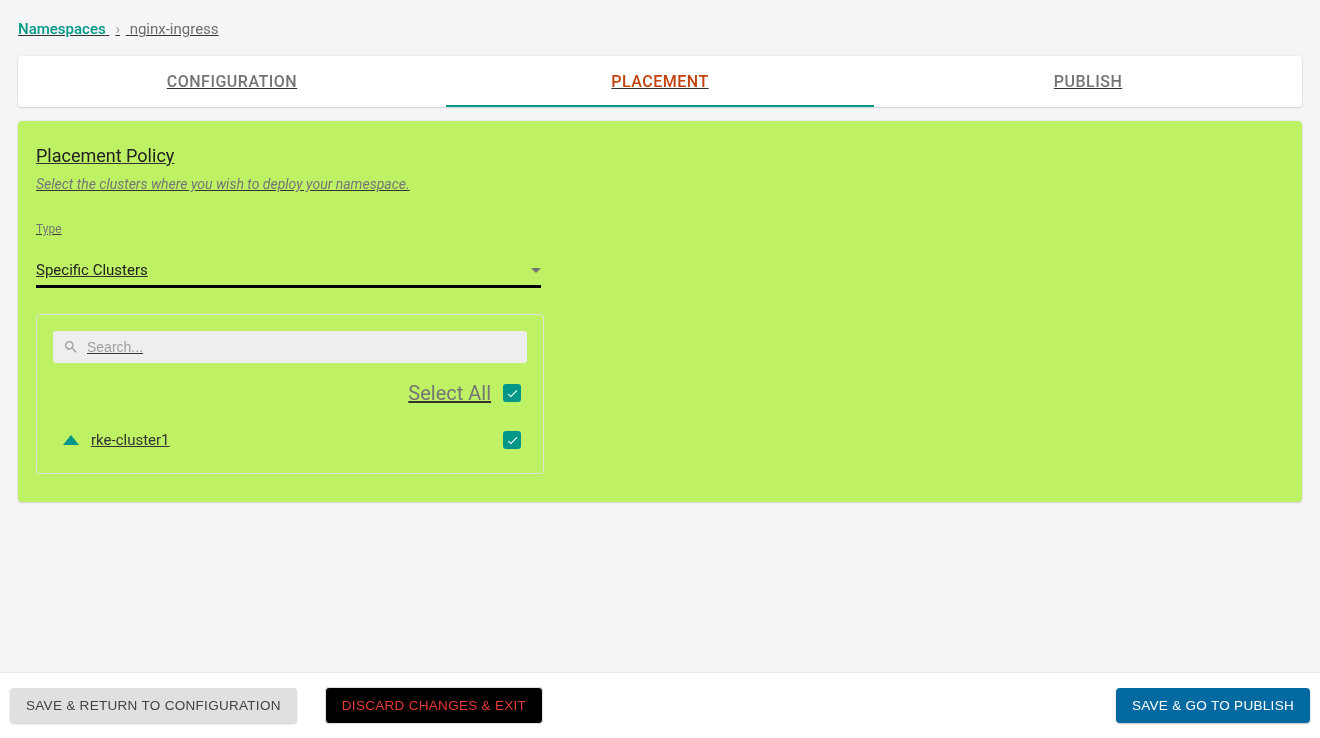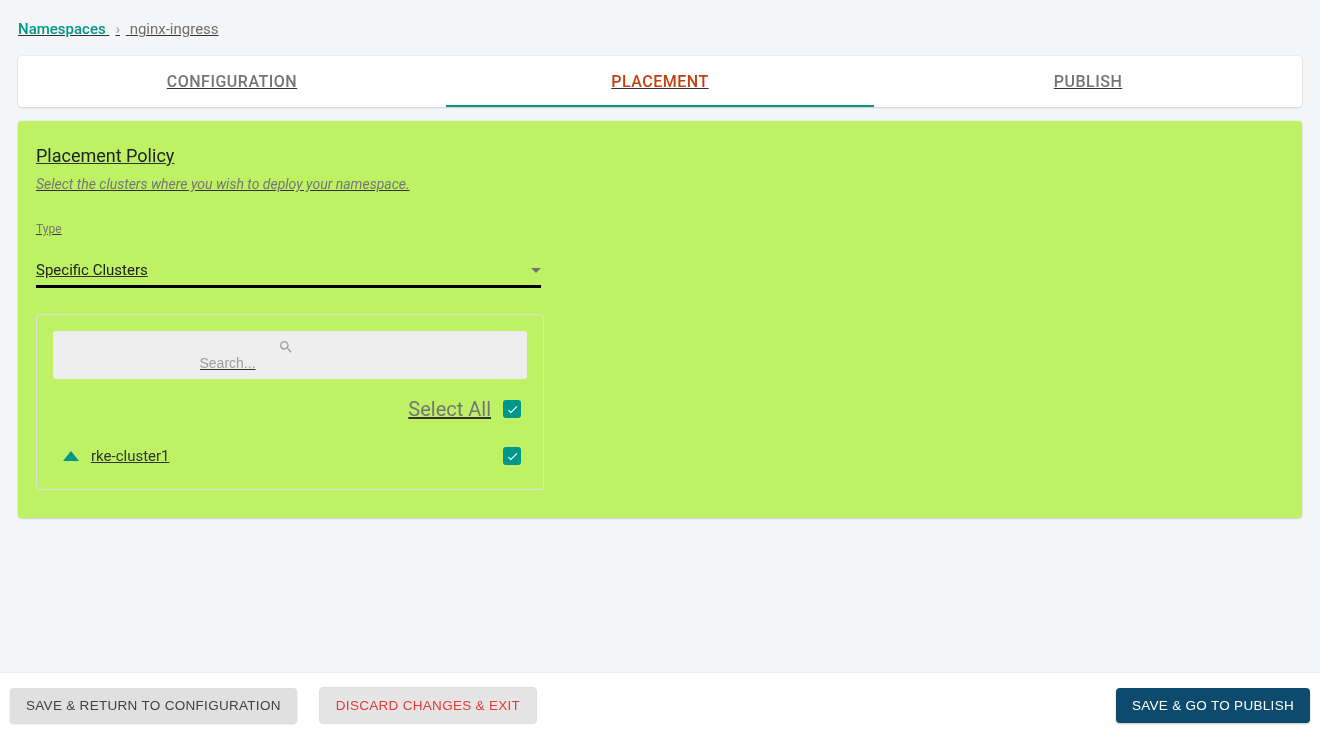--- a/index.html
+++ b/index.html
@@ -113,21 +113,20 @@
     border: 1px solid #e0e0e0;
     border-radius: 4px;
     padding: 16px 16px 20px 16px;
   }
   .search-wrap {
     background: #eeeeee;
     border-radius: 3px;
     display: flex;
     align-items: center;
     padding: 8px 10px;
-    flex-direction: column;
   }
   .search-wrap svg {
     width: 16px; height: 16px;
     fill: #9e9e9e;
     margin-right: 8px;
   }
   .search-wrap input {
     border: none;
     background: transparent;
     outline: none;
@@ -172,45 +171,45 @@
     font-size: 15px;
     color: #333;
   }
   
   .footer-bar {
     flex-shrink: 0;
     background: #fff;
     padding: 14px 10px;
     display: flex;
     align-items: center;
-    gap: 22px;
+    gap: 28px;
     box-shadow: 0 -1px 0 rgba(0,0,0,0.04);
   }
   .btn {
     padding: 10px 16px;
     font-size: 13.5px;
     letter-spacing: 0.3px;
     border-radius: 4px;
     cursor: pointer;
     font-weight: 500;
     border: none;
     background: transparent;
   }
   .btn-grey {
     background: #e0e0e0;
     color: #424242;
     box-shadow: 0 1px 2px rgba(0,0,0,0.2);
   }
   .btn-outline-red {
     border: 1px solid #e0e0e0;
     color: #e53935;
-    background: #e5e5e5;
+    background: #000000;
   }
   .btn-teal {
-    background: #0c4a6e;
+    background: #0369a1;
     color: #fff;
     box-shadow: 0 1px 2px rgba(0,0,0,0.25);
   }
   .spacer { flex: 1; }
 </style>
 </head>
 <body>
 
 <div class="page">
 

